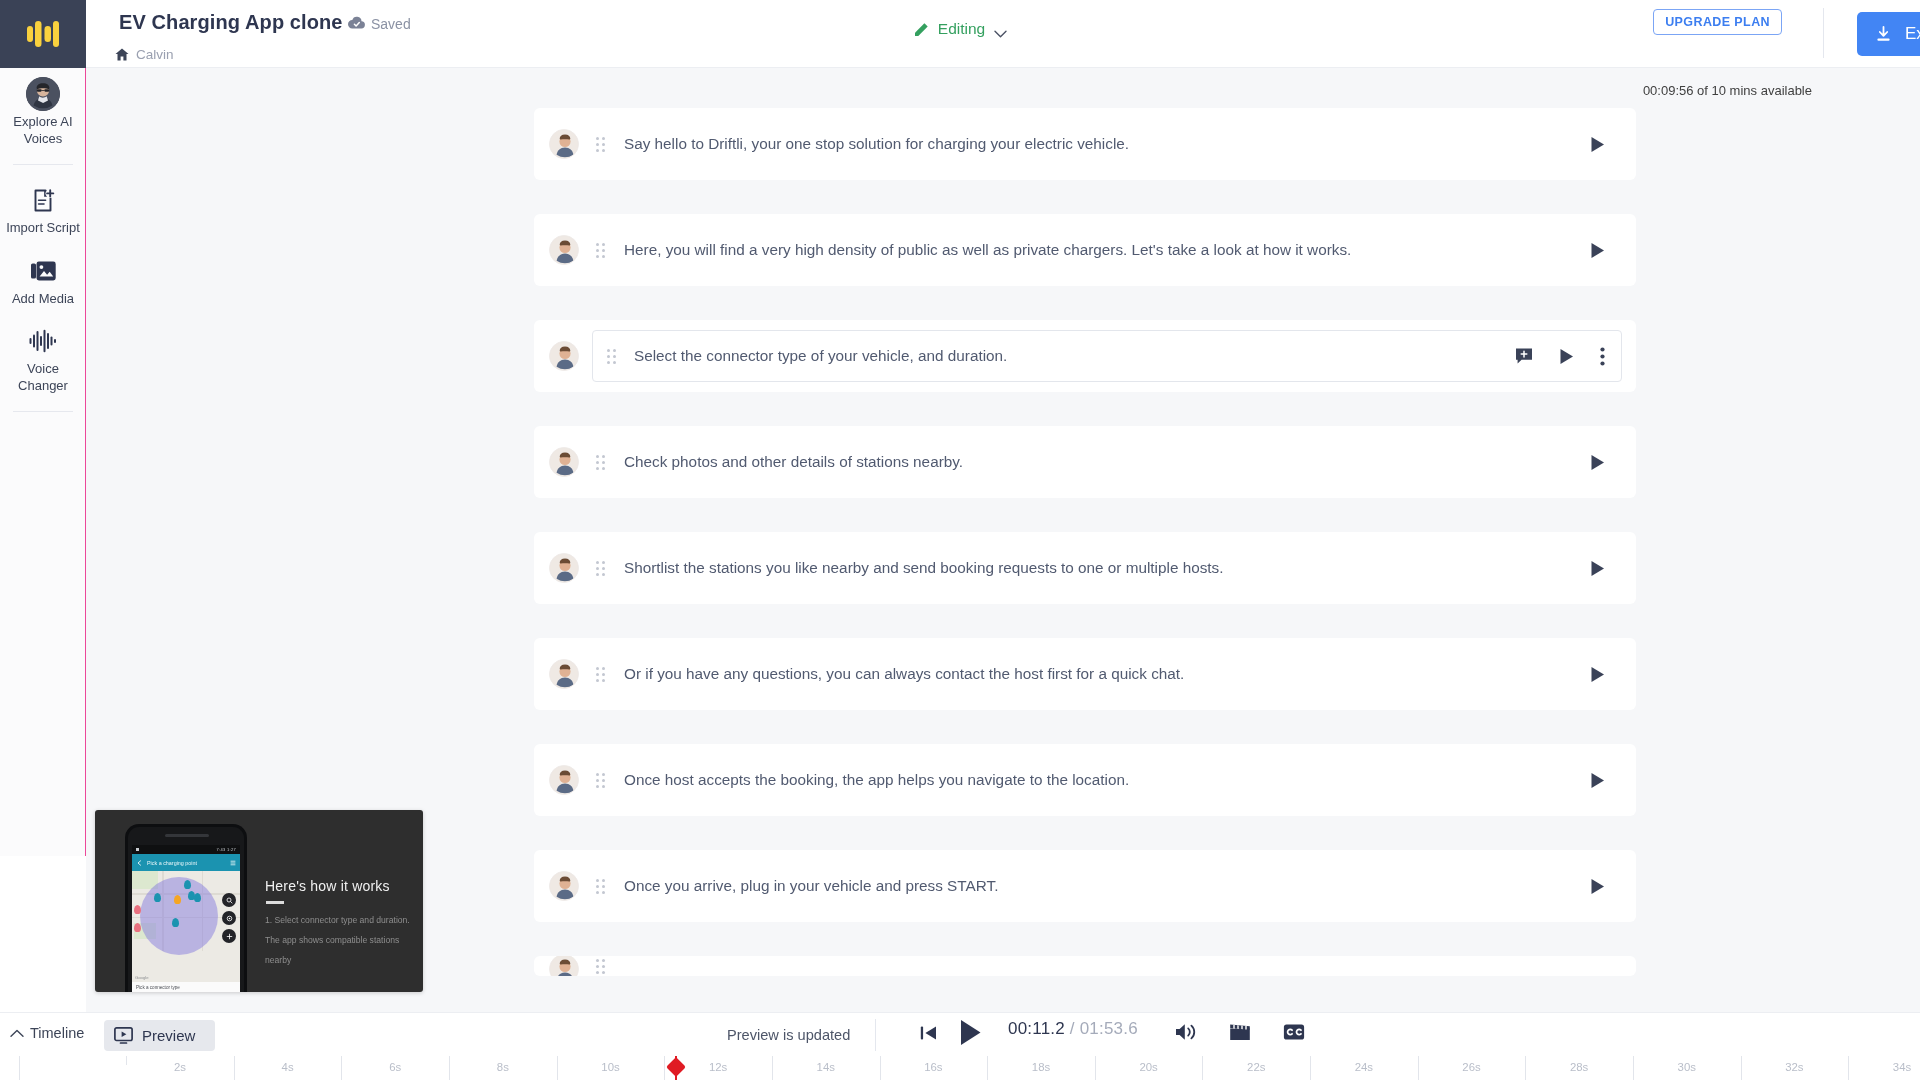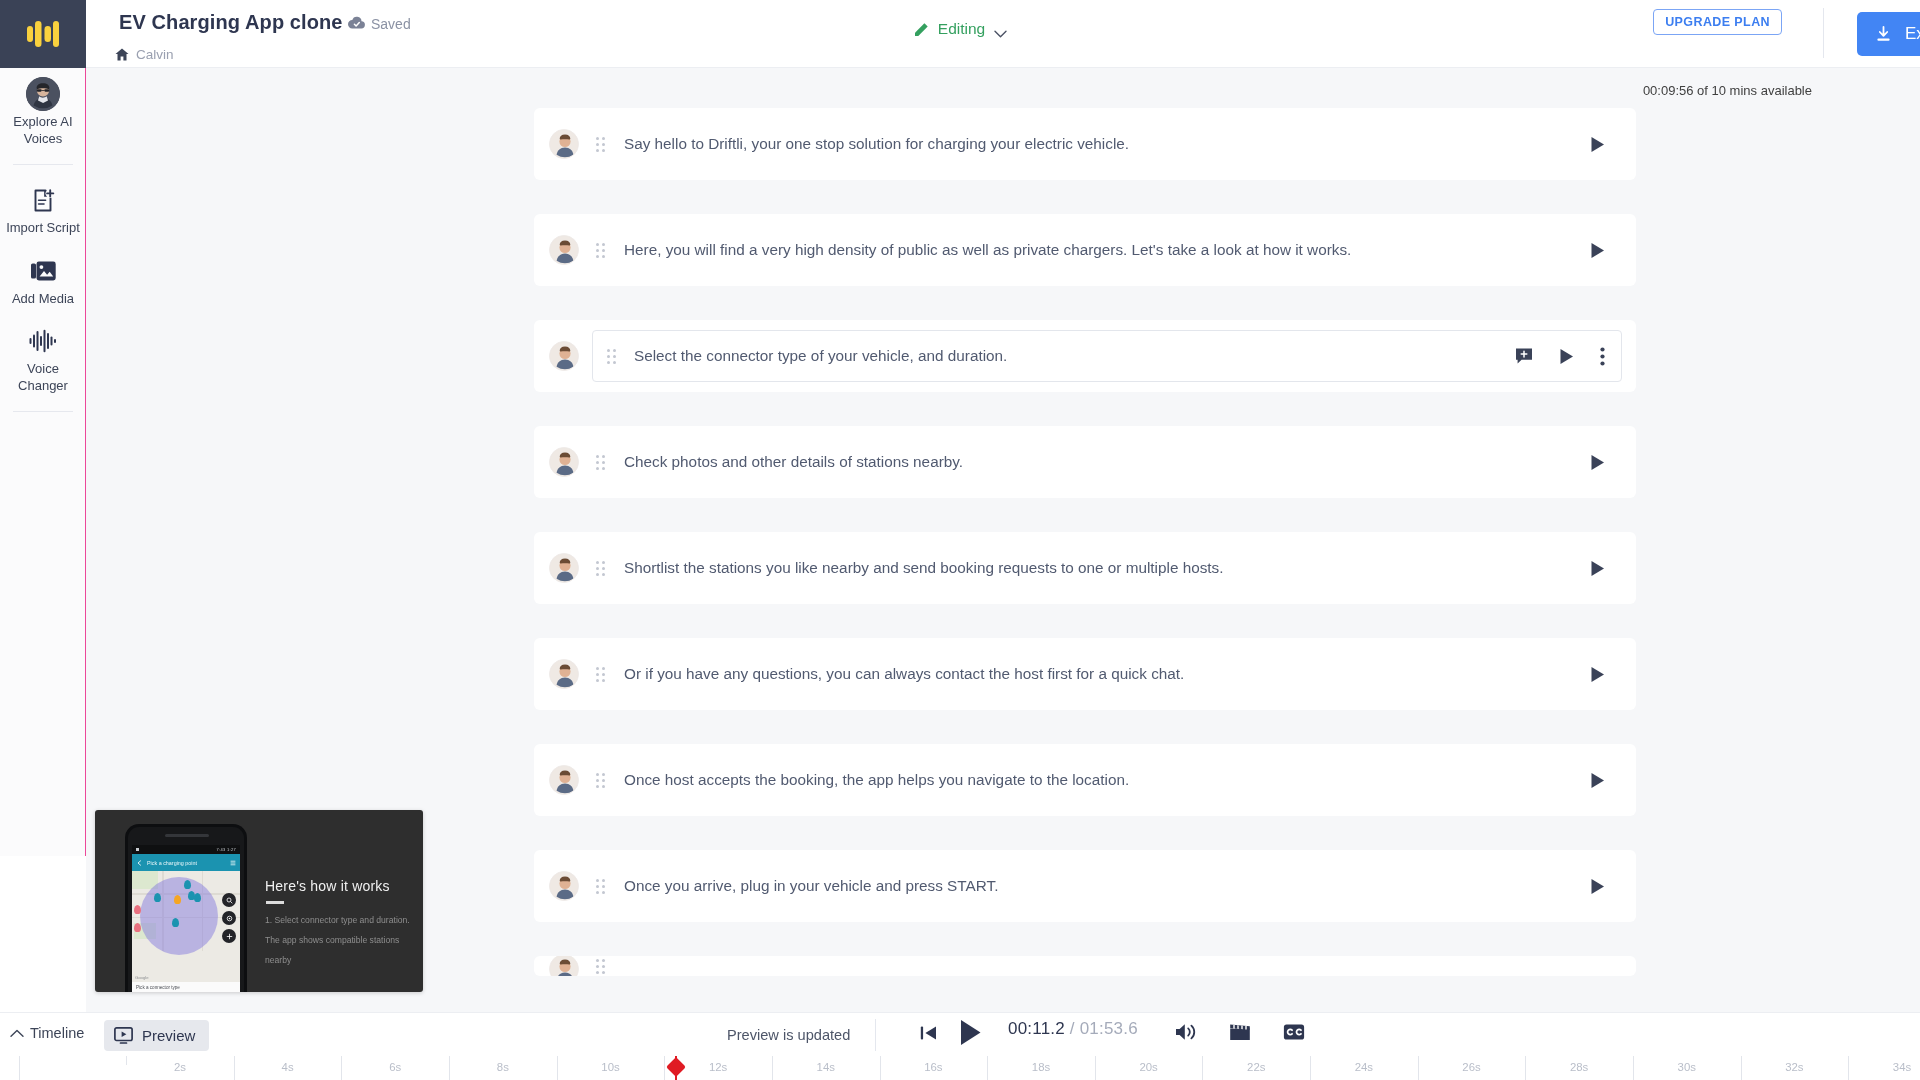--- a/index.html
+++ b/index.html
@@ -253,21 +253,21 @@
     border-top: 1px solid #eceef2;
     z-index: 45;
   }
   .timeline-toggle {
     position: absolute; left: 10px; top: 12px;
     display: flex; align-items: center; gap: 6px;
     font-size: 14.5px; color: #3d4558; cursor: pointer;
   }
   .preview-btn {
     position: absolute; left: 104px; top: 7px;
-    height: 31px; padding: 0 14px 0 10px;
+    height: 31px; padding: 0 20px 0 10px;
     background: #e6e8ed; border: none; border-radius: 4px;
     display: flex; align-items: center; gap: 9px;
     font-size: 15px; color: #2e3650;
     font-family: "Liberation Sans", sans-serif; cursor: pointer;
   }
   .status-note {
     position: absolute; left: 727px; top: 14px;
     font-size: 14.6px; color: #4d5568; white-space: nowrap;
   }
   .bb-divider {

